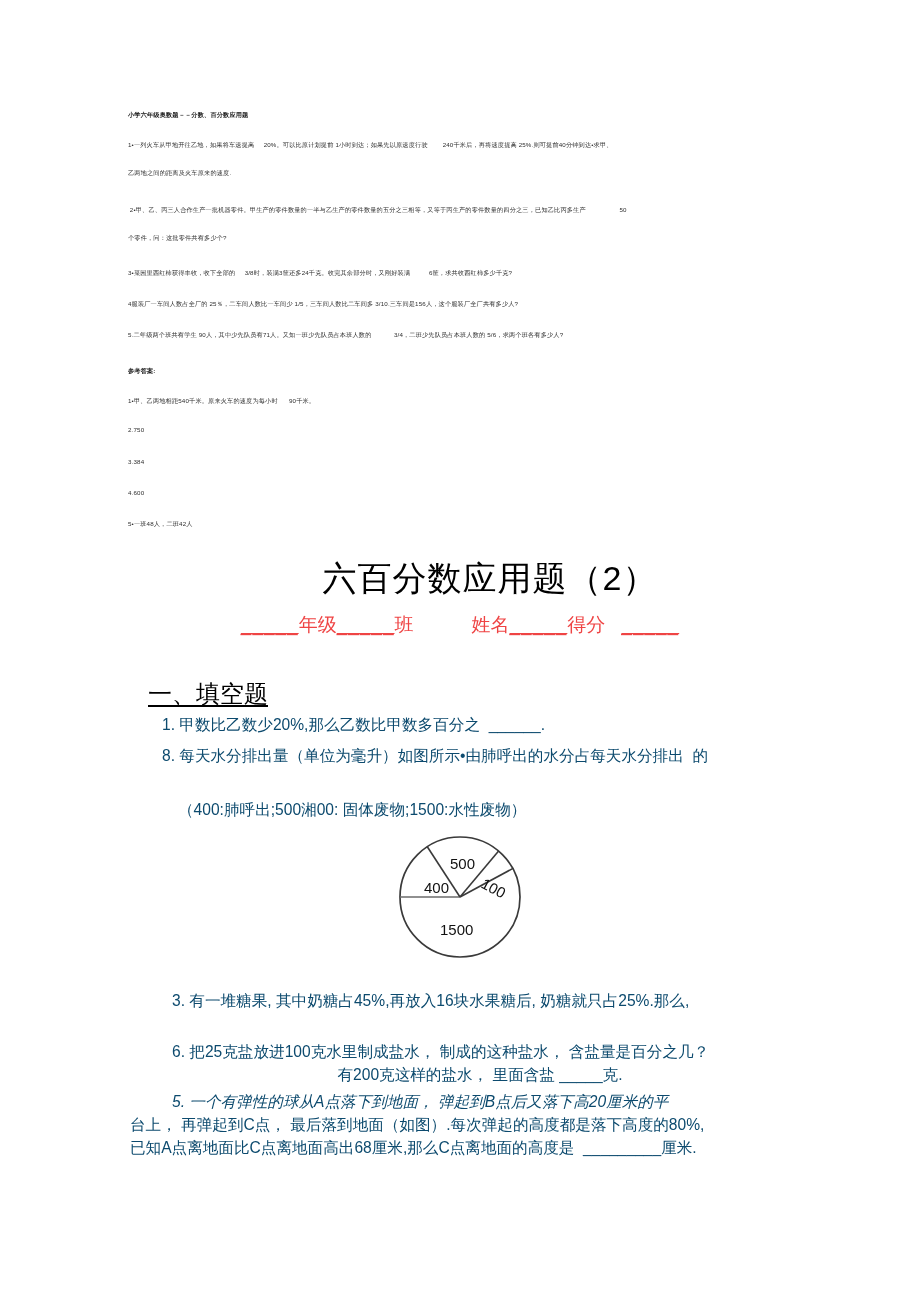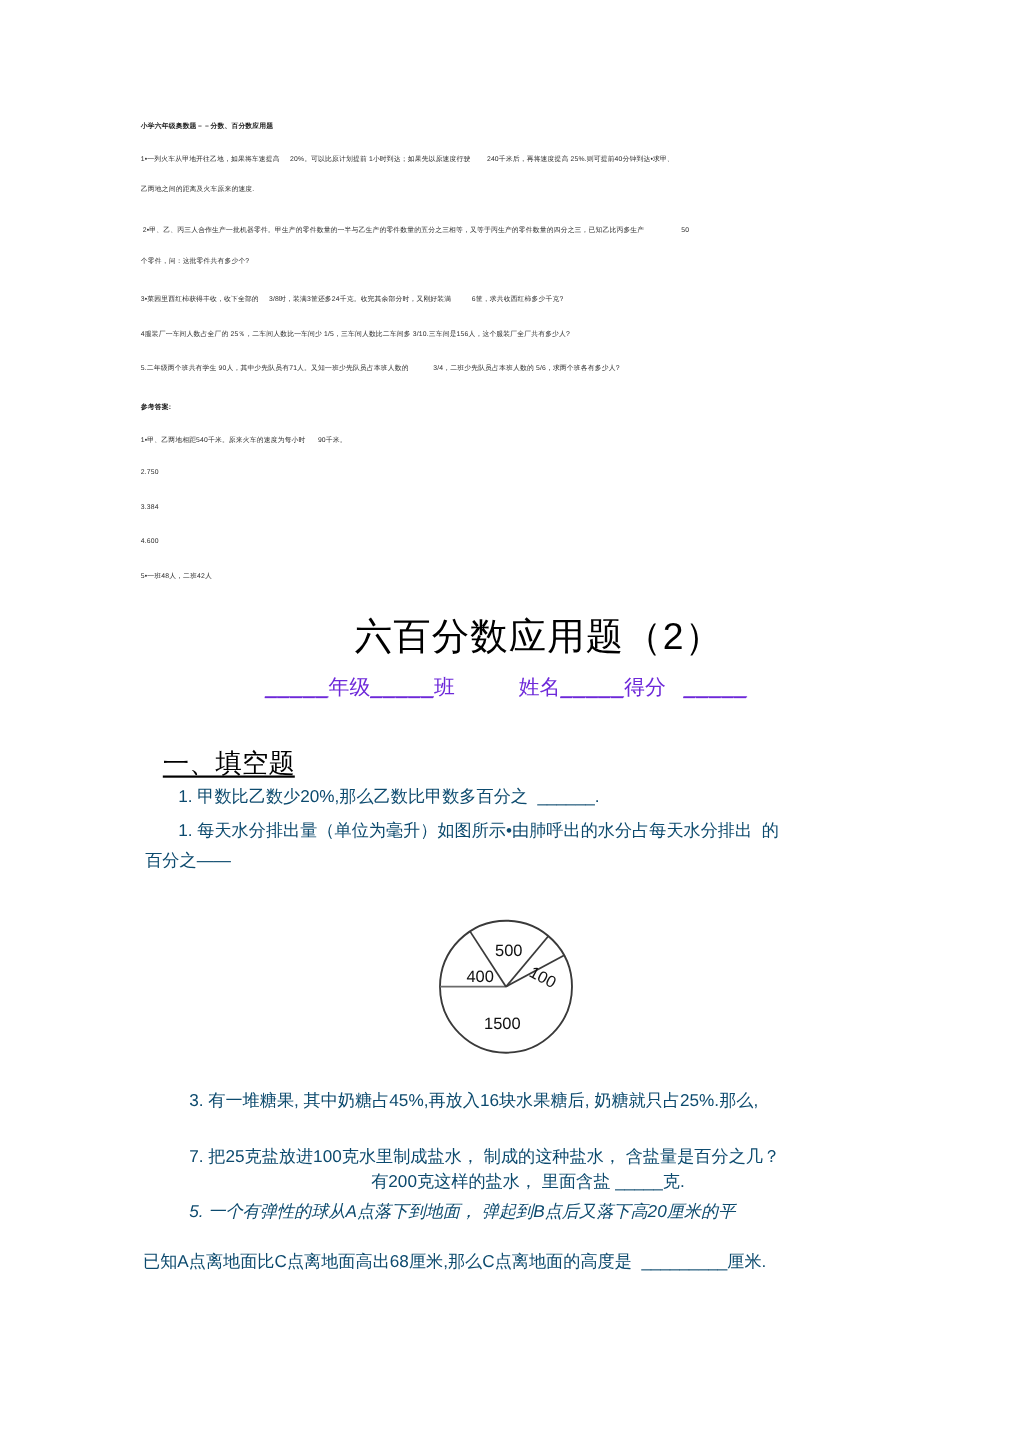--- a/index.html
+++ b/index.html
@@ -50,21 +50,21 @@
     color: #000;
     padding-left: 30px;
   }
   .doc-subtitle {
     position: absolute;
     left: 0;
     top: 612px;
     width: 920px;
     text-align: center;
     font-size: 19px;
-    color: #6d28d9;
+    color: #ef4444;
   }
   .doc-subtitle .gap { display: inline-block; width: 58px; }
   .doc-subtitle .gap2 { display: inline-block; width: 16px; }
 
   .sec-head {
     position: absolute;
     left: 148px;
     top: 678px;
     font-size: 24px;
     text-decoration: underline;
@@ -130,41 +130,42 @@
   <div class="doc-title">六百分数应用题（2）</div>
 
   <div class="doc-subtitle">
     <span class="blank-s">_____</span><span>年级</span><span class="blank-s">_____</span><span>班</span><span class="gap"></span><span>姓名</span><span class="blank-s">_____</span><span>得分</span><span class="gap2"></span><span class="blank-s">_____</span>
   </div>
 
   <div class="sec-head">一、填空题</div>
 
   <div class="q" style="left:162px; top:714px; width:700px;">1. 甲数比乙数少20%,那么乙数比甲数多百分之  ______.</div>
 
-  <div class="q" style="left:162px; top:745px; width:670px;">1. 每天水分排出量（单位为毫升）如图所示•由肺呼出的水分占每天水分排出  的</div>
-  <div class="q" style="left:132px; top:772px; width:700px;">百分之——</div>
+  <div class="q" style="left:162px; top:745px; width:670px;">8. 每天水分排出量（单位为毫升）如图所示•由肺呼出的水分占每天水分排出  的</div>
+  <div class="q" style="left:178px; top:799px; width:700px;">（400:肺呼出;500湘00: 固体废物;1500:水性废物）</div>
 
   <div id="pie-wrap">
     <svg width="136" height="130" viewBox="0 0 136 130">
 
       <circle cx="67" cy="64" r="60" fill="#ffffff" stroke="#3a3a3a" stroke-width="1.7"></circle>
 
       <line x1="67" y1="64" x2="7" y2="64" stroke="#6b6b6b" stroke-width="1.6"></line>
       <line x1="67" y1="64" x2="34.3" y2="13.7" stroke="#3a3a3a" stroke-width="1.6"></line>
       <line x1="67" y1="64" x2="105.6" y2="17.9" stroke="#3a3a3a" stroke-width="1.6"></line>
       <line x1="67" y1="64" x2="120" y2="35.4" stroke="#3a3a3a" stroke-width="1.6"></line>
 
       <text class="pie-label" x="31" y="60">400</text>
       <text class="pie-label" x="57" y="36">500</text>
       <text class="pie-label" x="87" y="54" transform="rotate(28 87 54)">100</text>
       <text class="pie-label" x="47" y="102">1500</text>
     </svg>
   </div>
 
   <div class="q" style="left:172px; top:990px; width:700px;">3. 有一堆糖果, 其中奶糖占45%,再放入16块水果糖后, 奶糖就只占25%.那么,</div>
 
-  <div class="q" style="left:172px; top:1041px; width:720px;">7. 把25克盐放进100克水里制成盐水， 制成的这种盐水， 含盐量是百分之几？</div>
+  <div class="q" style="left:172px; top:1041px; width:720px;">6. 把25克盐放进100克水里制成盐水， 制成的这种盐水， 含盐量是百分之几？</div>
   <div class="q" style="left:130px; top:1064px; width:700px;text-align:center;">有200克这样的盐水， 里面含盐 _____克.</div>
 
   <div class="q" style="left:172px; top:1091px; width:700px;font-style:italic;">5. 一个有弹性的球从A点落下到地面， 弹起到B点后又落下高20厘米的平</div>
+  <div class="q" style="left:130px; top:1114px; width:740px;">台上， 再弹起到C点， 最后落到地面（如图）.每次弹起的高度都是落下高度的80%,</div>
   <div class="q" style="left:130px; top:1137px; width:760px;">已知A点离地面比C点离地面高出68厘米,那么C点离地面的高度是  _________厘米.</div>
 
 </div>
 
 </body></html>

